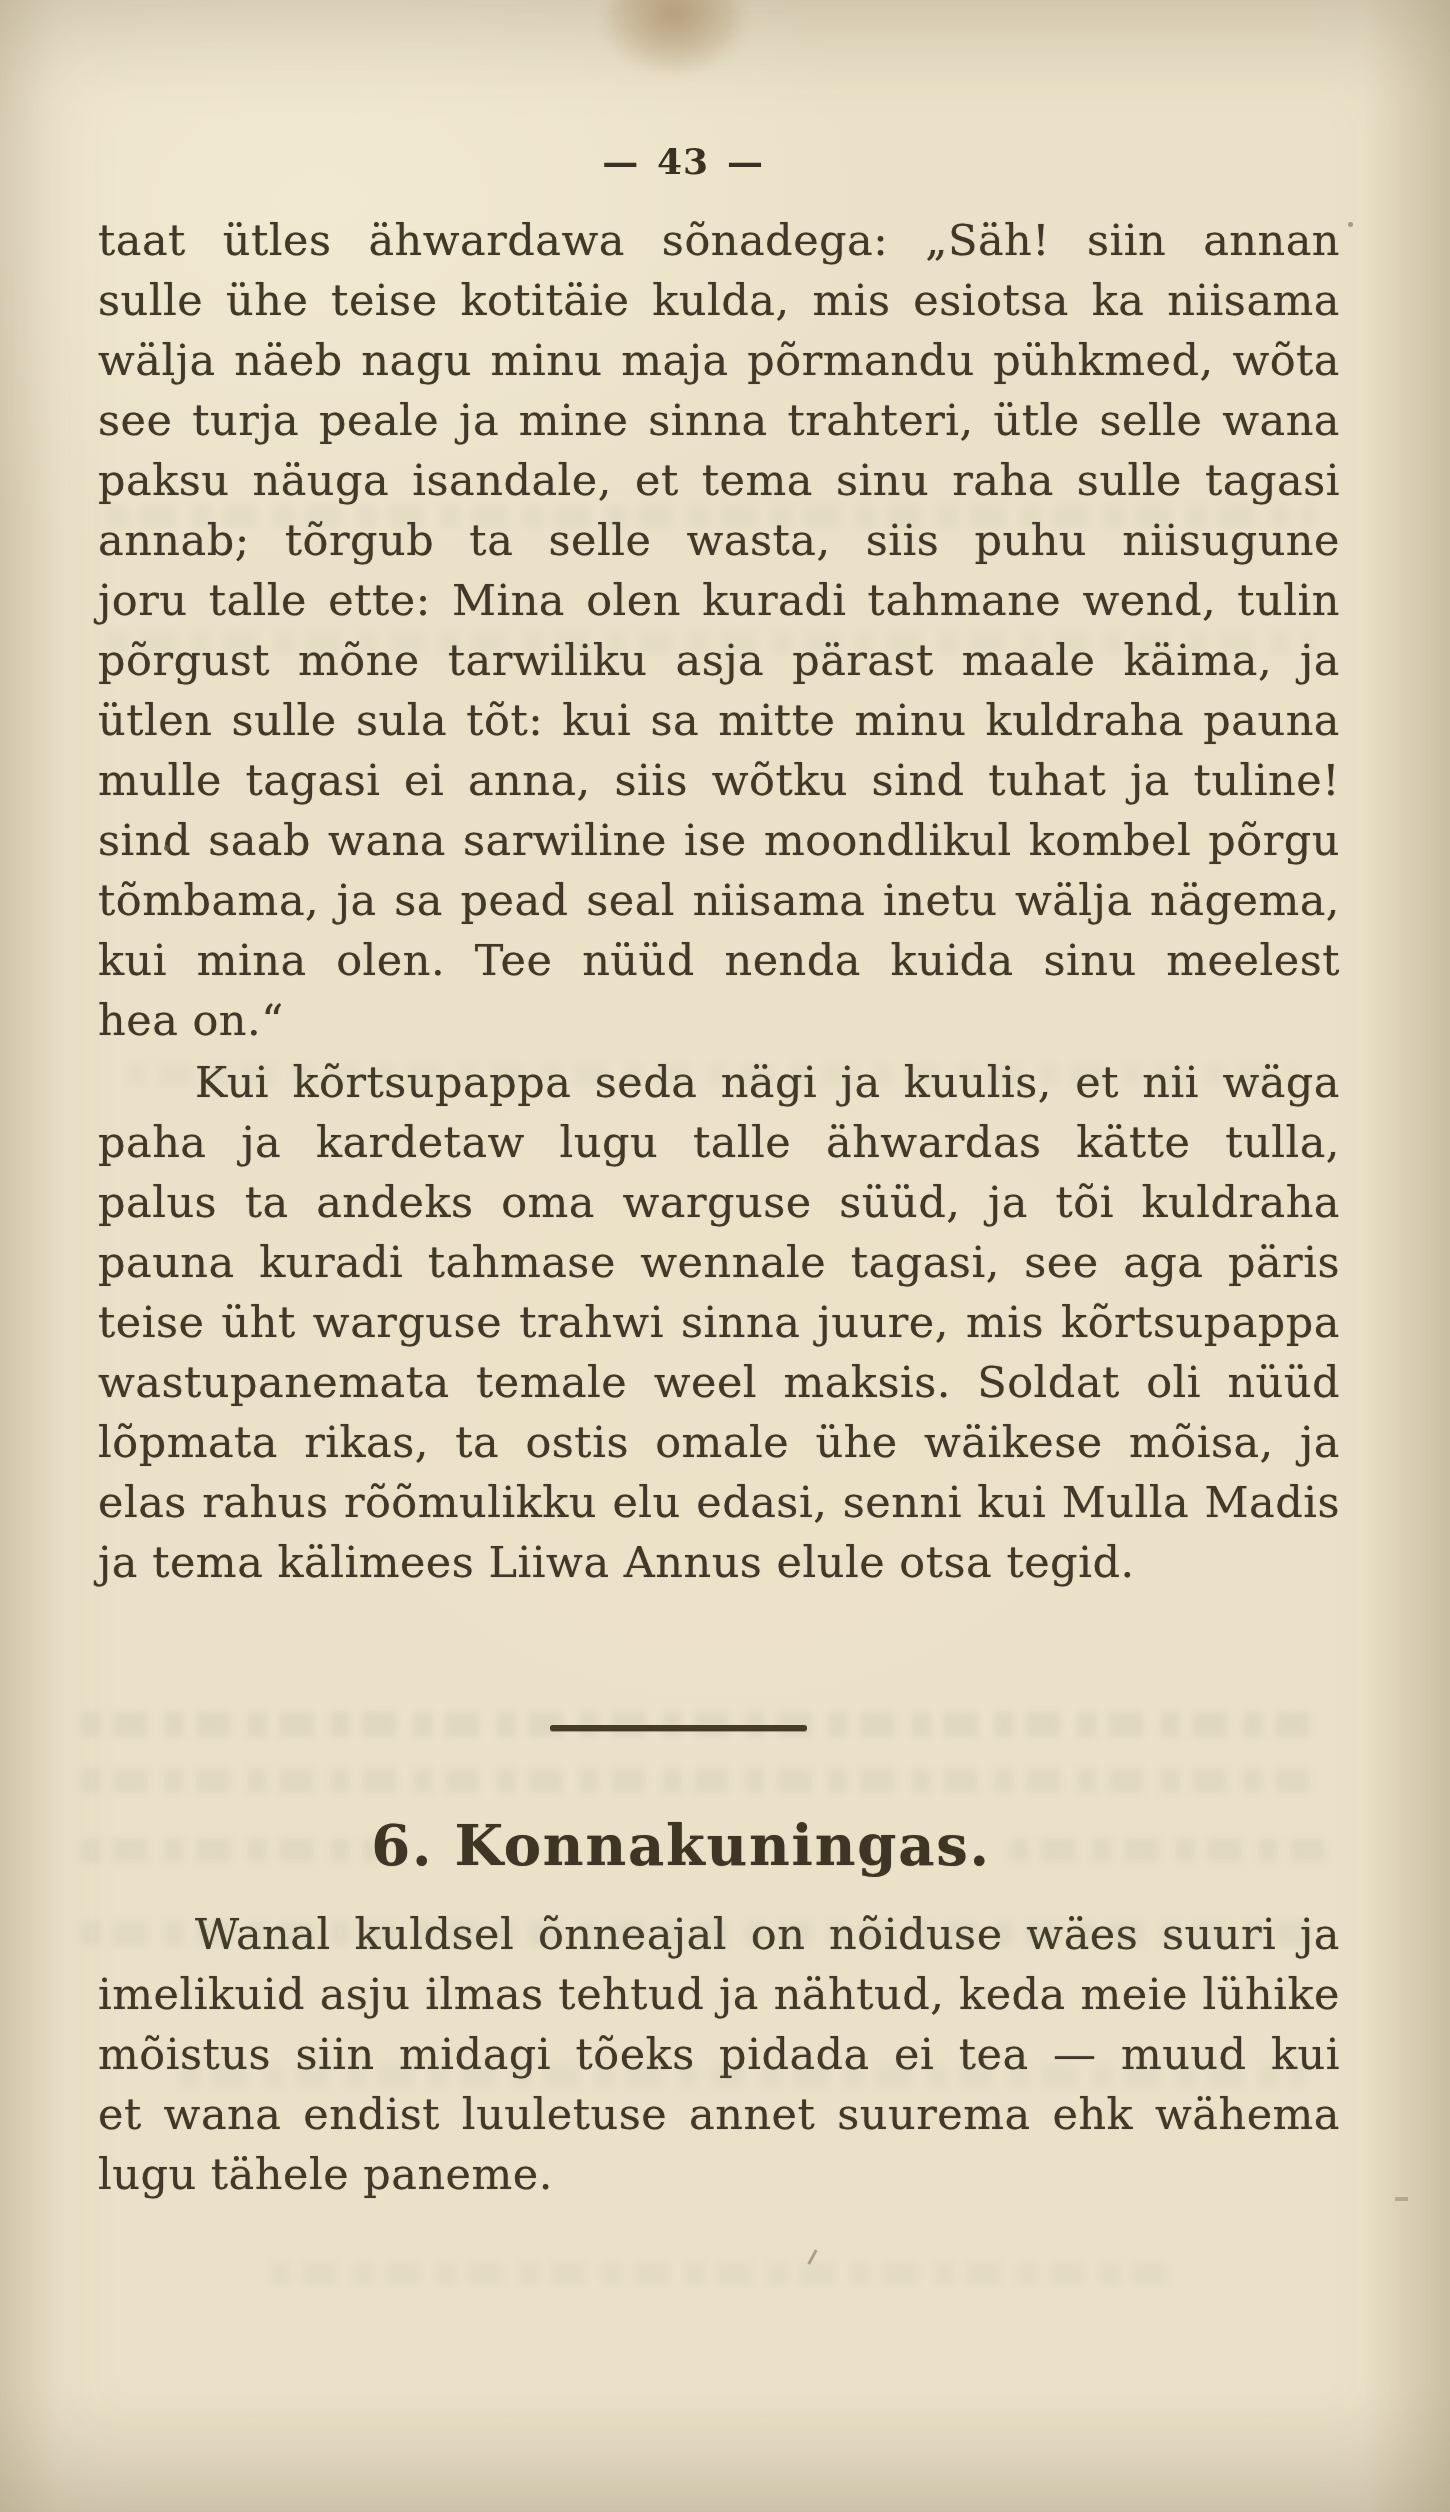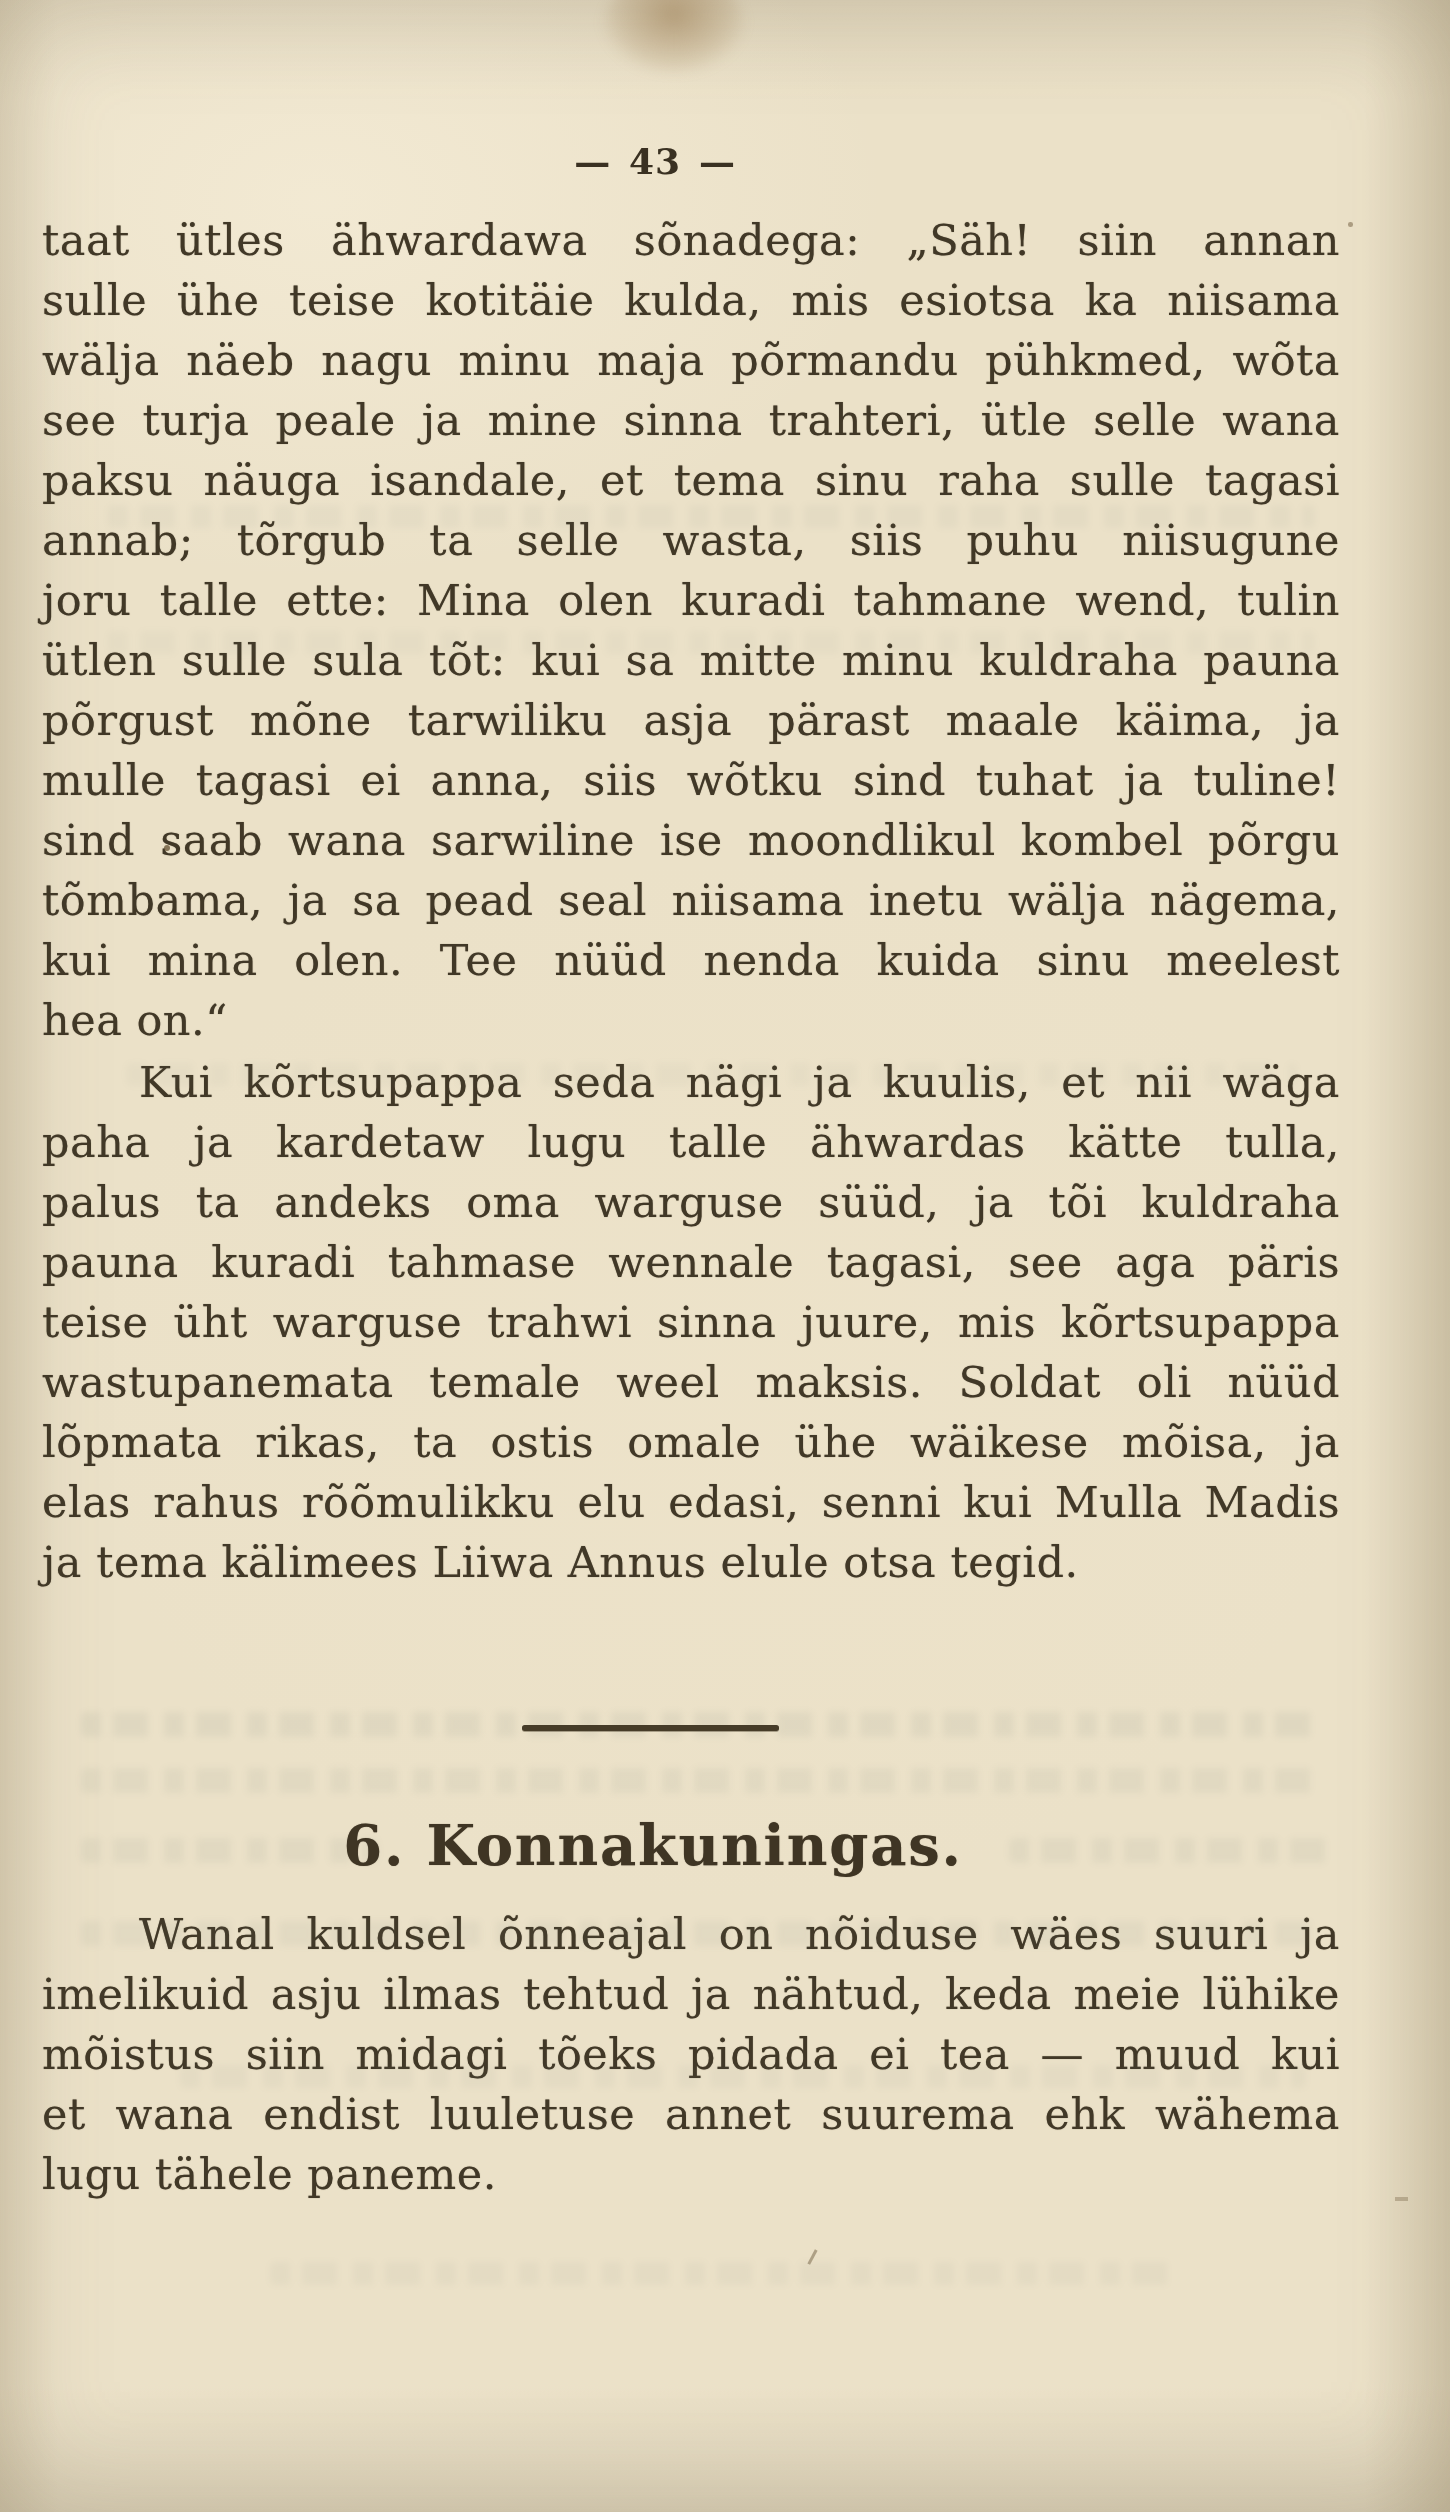--- a/index.html
+++ b/index.html
@@ -6,21 +6,21 @@
   body{
     width:1451px;height:2512px;
     background:#cfc4a8;
     font-family:"DejaVu Serif","Liberation Serif",serif;
   }
   .page{
     position:relative;
     width:1451px;height:2512px;
     overflow:hidden;
     box-sizing:border-box;
-    padding:141px 111px 0 42px;
+    padding:141px 111px 0 98px;
     color:#413827;
     background:
       radial-gradient(ellipse 811px 541px at 22% 8%, rgba(248,240,220,.55), rgba(248,240,220,0) 70%),
       radial-gradient(ellipse 901px 721px at 50% 55%, rgba(240,229,203,.35), rgba(240,229,203,0) 75%),
       linear-gradient(90deg, rgba(160,145,110,.18) 0, rgba(160,145,110,0) 4%, rgba(160,145,110,0) 94%, rgba(160,145,110,.28) 100%),
       linear-gradient(0deg, rgba(150,140,115,.20) 0, rgba(150,140,115,0) 5%, rgba(150,140,115,0) 96%, rgba(150,140,115,.12) 100%),
       #ebe1c8;
     box-shadow: inset 0 0 108px rgba(120,105,75,.25);
   }
   
@@ -114,22 +114,22 @@
   <div class="body-block">
 
     <div class="para1">
       <div class="line full">taat ütles ähwardawa sõnadega: „Säh! siin annan</div>
       <div class="line full">sulle ühe teise kotitäie kulda, mis esiotsa ka niisama</div>
       <div class="line full">wälja näeb nagu minu maja põrmandu pühkmed, wõta</div>
       <div class="line full">see turja peale ja mine sinna trahteri, ütle selle wana</div>
       <div class="line full">paksu näuga isandale, et tema sinu raha sulle tagasi</div>
       <div class="line full">annab; tõrgub ta selle wasta, siis puhu niisugune</div>
       <div class="line full">joru talle ette: Mina olen kuradi tahmane wend, tulin</div>
+      <div class="line full">põrgust mõne tarwiliku asja pärast maale käima, ja</div>
       <div class="line full">ütlen sulle sula tõt: kui sa mitte minu kuldraha pauna</div>
-      <div class="line full">põrgust mõne tarwiliku asja pärast maale käima, ja</div>
       <div class="line full">mulle tagasi ei anna, siis wõtku sind tuhat ja tuline!</div>
       <div class="line full">sind saab wana sarwiline ise moondlikul kombel põrgu</div>
       <div class="line full">tõmbama, ja sa pead seal niisama inetu wälja nägema,</div>
       <div class="line full">kui mina olen.  Tee nüüd nenda kuida sinu meelest</div>
       <div class="line short">hea on.“</div>
     </div>
 
     <div class="para2">
       <div class="line full indent">Kui kõrtsupappa seda nägi ja kuulis, et nii wäga</div>
       <div class="line full">paha ja kardetaw lugu talle ähwardas kätte tulla,</div>

